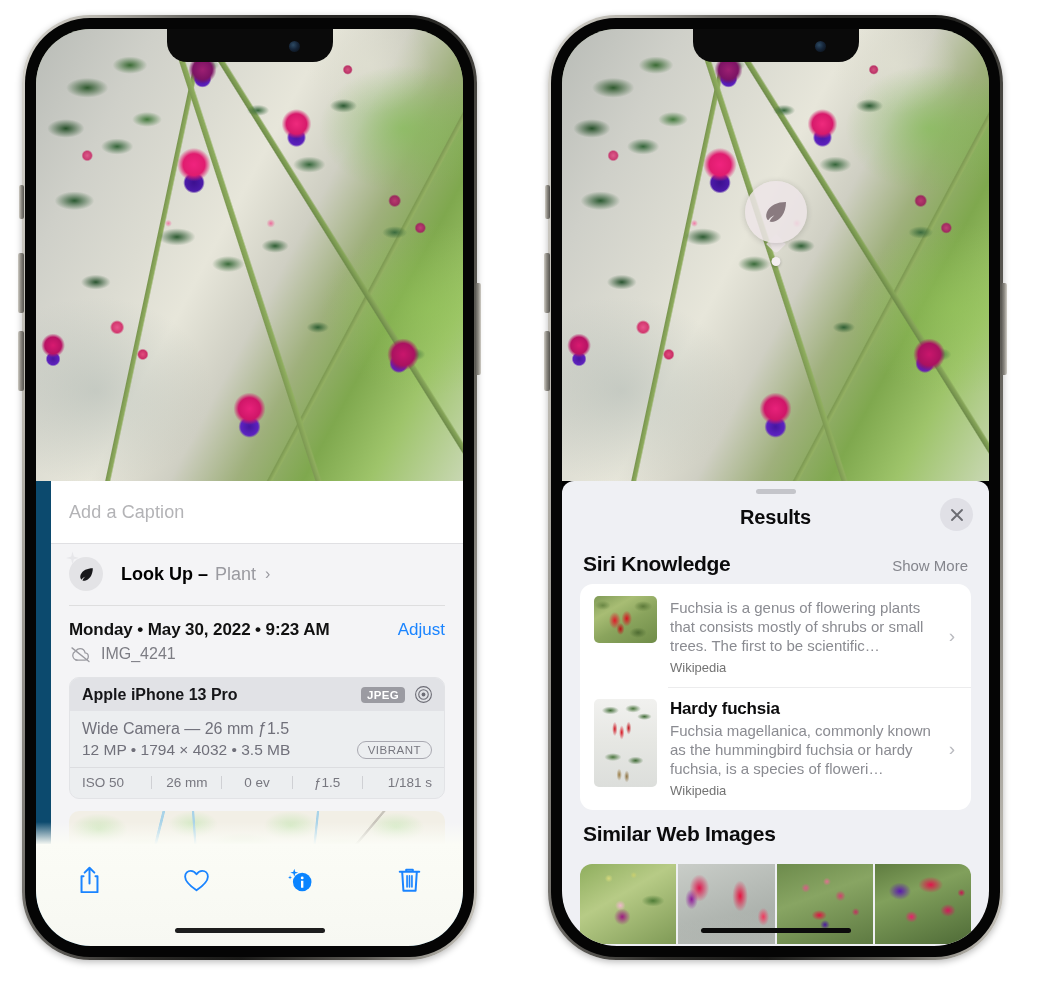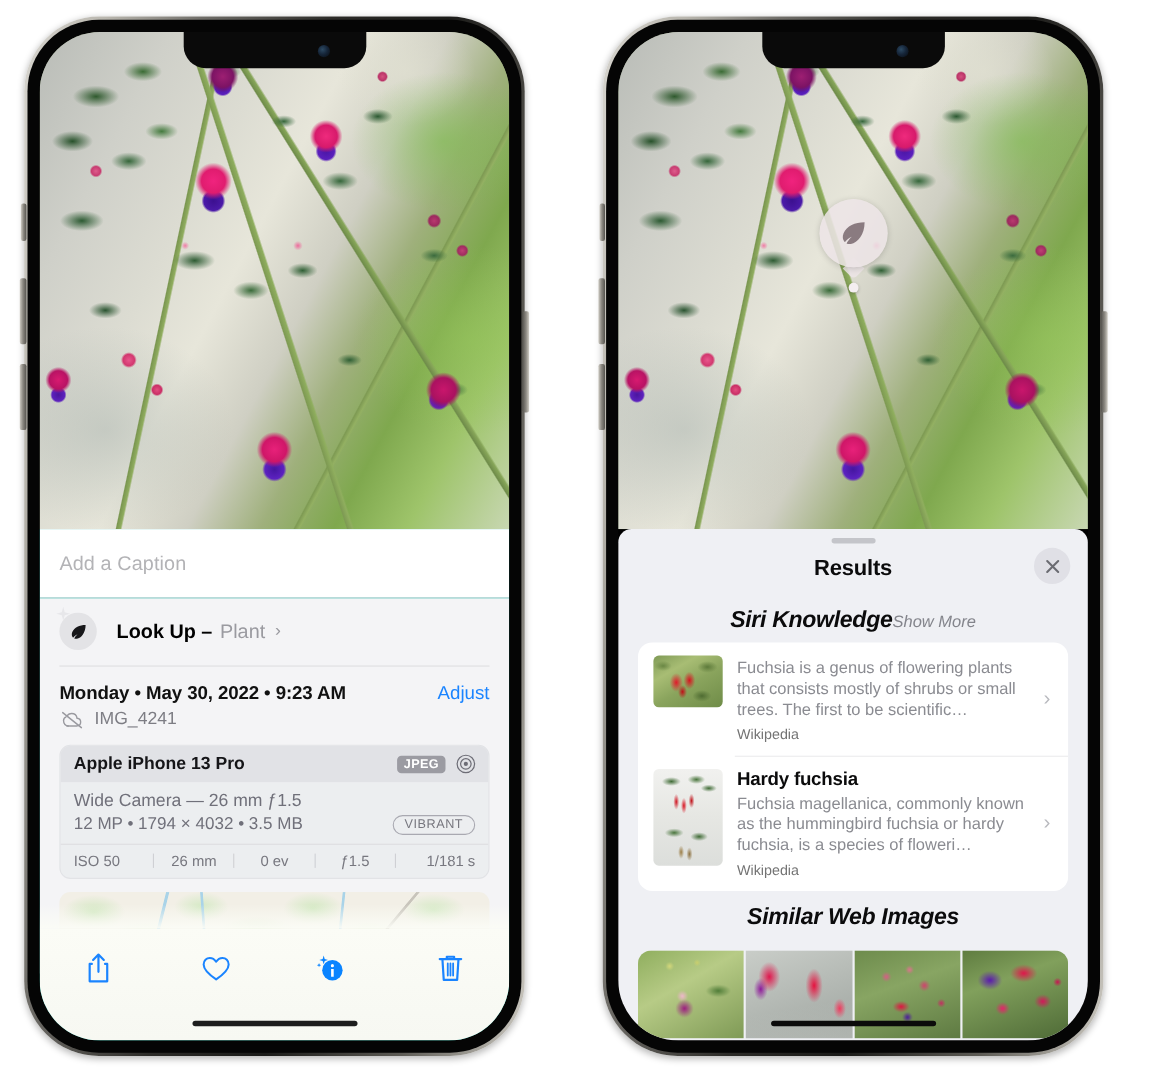--- a/index.html
+++ b/index.html
@@ -86,21 +86,21 @@
   .lookup-badge{position:absolute;left:50%;top:152px;transform:translateX(-50%);width:62px;height:62px;border-radius:50%;
       background:rgba(236,228,230,.86);display:flex;align-items:center;justify-content:center;z-index:20;
       box-shadow:0 1px 6px rgba(0,0,0,.18);}
   .lookup-badge svg{width:30px;height:30px;}
   .badge-dot{position:absolute;left:50%;top:228px;transform:translateX(-50%);width:9px;height:9px;border-radius:50%;
       background:#f4eef0;z-index:20;box-shadow:0 1px 3px rgba(0,0,0,.25);}
   .badge-tail{position:absolute;left:50%;top:208px;transform:translateX(-50%) rotate(45deg);width:14px;height:14px;
       background:rgba(236,228,230,.86);z-index:19;border-radius:0 0 4px 0;}
 
   
-  .sheet{position:absolute;left:0;top:452px;right:0;bottom:0;background:#14b8a6;overflow:hidden;}
+  .sheet{position:absolute;left:0;top:452px;right:0;bottom:0;background:#0c4a6e;overflow:hidden;padding-left:15px;}
   .caption-row{height:62px;display:flex;align-items:center;padding:0 18px;background:#fff;}
   .caption-placeholder{font-size:18px;color:#b3b3b6;letter-spacing:.1px;}
   .info-body{background:#f4f4f6;}
   .hairline{height:1px;background:#e0e0e3;}
 
   .lookup-row{display:flex;align-items:center;padding:13px 18px 14px 18px;position:relative;cursor:default;}
   .leaf-chip{position:relative;width:34px;height:34px;border-radius:50%;background:#e3e3e6;display:flex;align-items:center;justify-content:center;flex:none;}
   .leaf-chip svg{width:19px;height:19px;}
   .sparkle{position:absolute;left:-6px;top:-7px;width:15px;height:15px;}
   .lookup-text{margin-left:18px;font-size:18px;font-weight:700;color:#000;display:flex;align-items:center;gap:7px;}
@@ -170,21 +170,21 @@
   .home-ind.lightbar{background:#1d1d1d;}
 
   
   .results-sheet{position:absolute;left:0;top:452px;right:0;bottom:0;background:#eff0f4;border-radius:12px 12px 0 0;overflow:hidden;}
   .grabber{width:40px;height:5px;border-radius:3px;background:#c4c5ca;margin:8px auto 0 auto;}
   .res-head{position:relative;height:46px;display:flex;align-items:center;justify-content:center;}
   .res-title{font-size:20px;font-weight:700;color:#0b0b0c;letter-spacing:-.2px;}
   .close-btn{position:absolute;right:16px;top:4px;width:33px;height:33px;border-radius:50%;background:#e0e0e6;
       display:flex;align-items:center;justify-content:center;}
   .close-btn svg{width:16px;height:16px;}
-  .sec-head{display:flex;align-items:baseline;justify-content:center;padding:12px 21px 8px 21px;font-style:italic;}
+  .sec-head{display:flex;align-items:baseline;justify-content:space-between;padding:12px 21px 8px 21px;}
   .sec-title{font-size:21px;font-weight:700;color:#0b0b0c;letter-spacing:-.3px;}
   .show-more{font-size:15px;color:#84858c;}
   .kcard{margin:0 18px;background:#fff;border-radius:13px;overflow:hidden;}
   .krow{display:flex;align-items:flex-start;padding:12px 10px 12px 14px;position:relative;}
   .krow+.krow::before{content:"";position:absolute;left:88px;right:0;top:0;height:1px;background:#ececed;}
   .kthumb{width:63px;height:47px;border-radius:5px;flex:none;overflow:hidden;position:relative;}
   .kthumb.tall{height:88px;width:63px;}
   .k1{background:linear-gradient(150deg,#7f9a56 0%,#a8bd74 28%,#8aa45d 55%,#6f8c48 100%);}
   .k1::after{content:"";position:absolute;inset:0;background:
       radial-gradient(ellipse 9px 13px at 33% 52%,#e01b2a,transparent 66%),

